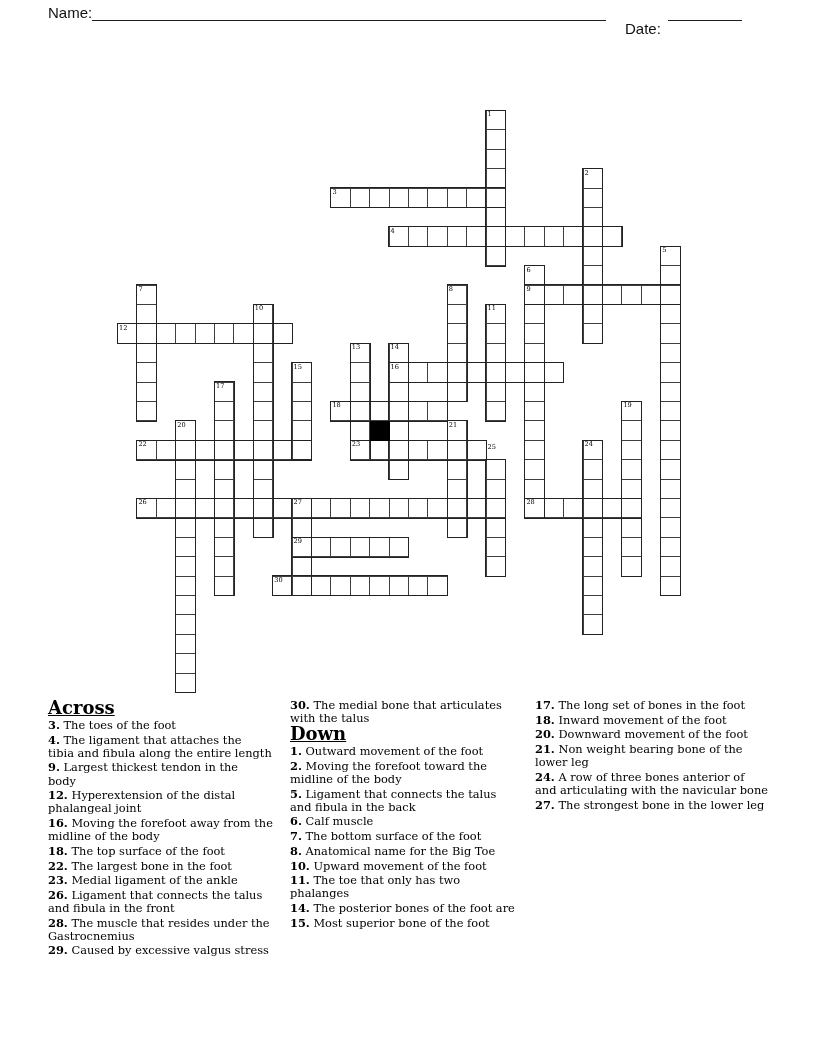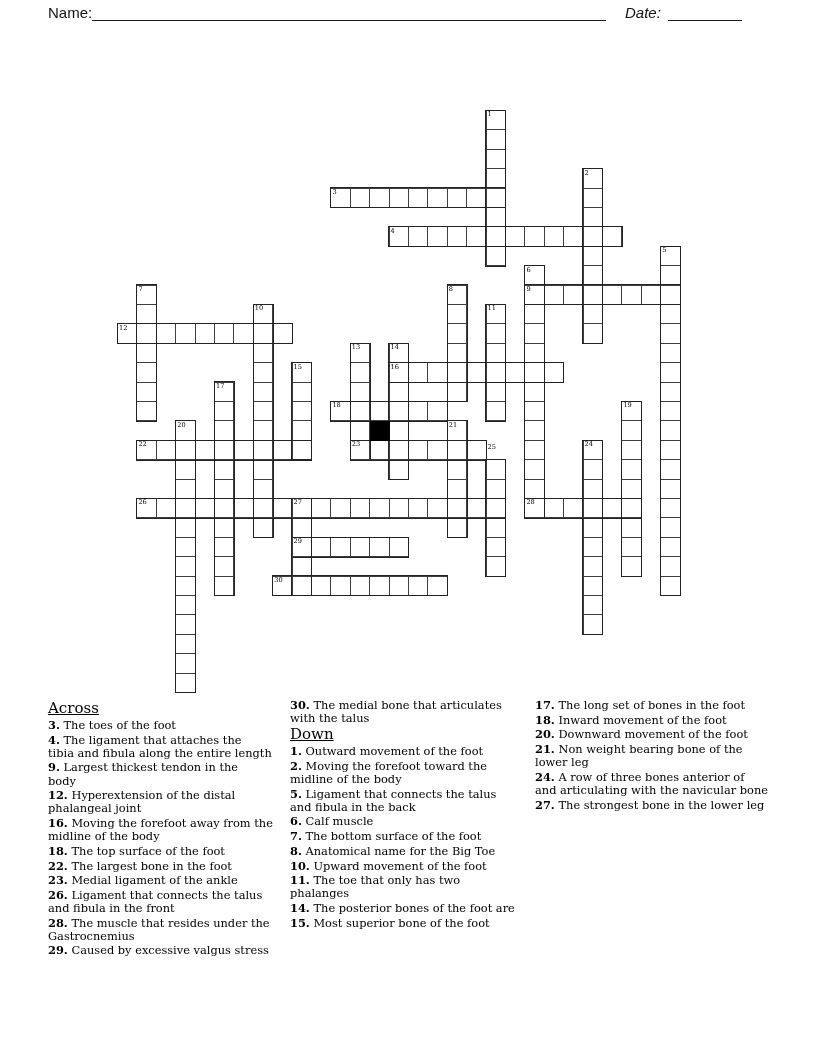--- a/index.html
+++ b/index.html
@@ -10,31 +10,31 @@
   .title{position:absolute;left:0;top:31px;width:100%;text-align:center;
          font-family:"DejaVu Serif",serif;font-size:43px;line-height:1.15;font-weight:400;color:#000;}
   #grid{position:absolute;left:117px;top:110px;width:566px;height:585px;}
   .cell{position:absolute;background:#fff;border:1px solid #3f3f3f;box-sizing:border-box;}
   .wrect{position:absolute;border:1.6px solid #232323;box-sizing:border-box;background:transparent;pointer-events:none;}
   .blackcell{position:absolute;background:#000;box-sizing:border-box;}
   .cellnum{position:absolute;font-family:"DejaVu Serif",serif;font-size:6.6px;line-height:7px;color:#000;pointer-events:none;}
   .cluecol{position:absolute;}
   .clue{font-size:11.4px;line-height:13.1px;margin:0 0 1.6px 0;white-space:pre-line;}
   .clue b{font-weight:700;}
-  .clue-header{font-size:15px;line-height:14px;font-weight:400;text-decoration:underline;margin:2px 0 4px 0;}
+  .clue-header{font-size:18px;line-height:14px;font-weight:700;text-decoration:underline;margin:2px 0 4px 0;}
 </style>
 </head>
 <body>
 
 <div class="page">
 
   <span class="toplabel" style="left:48px;top:4px;">Name:</span>
   <div class="writeline" style="left:92px;top:19px;width:514px;"></div>
 
-  <span class="toplabel" style="left:625px;top:4px;font-style:italic;">Date:</span>
+  <span class="toplabel" style="left:625px;top:20px;">Date:</span>
   <div class="writeline" style="left:668px;top:19px;width:74px;"></div>
 
 
   <div id="grid">
       <div class="cell" style="left: 368.6px; top: 0px; width: 20.4px; height: 20.4px;"></div>
       <div class="cell" style="left: 368.6px; top: 19.4px; width: 20.4px; height: 20.4px;"></div>
       <div class="cell" style="left: 368.6px; top: 38.8px; width: 20.4px; height: 20.4px;"></div>
       <div class="cell" style="left: 368.6px; top: 58.2px; width: 20.4px; height: 20.4px;"></div>
       <div class="cell" style="left: 368.6px; top: 77.6px; width: 20.4px; height: 20.4px;"></div>
       <div class="cell" style="left: 368.6px; top: 97px; width: 20.4px; height: 20.4px;"></div>

